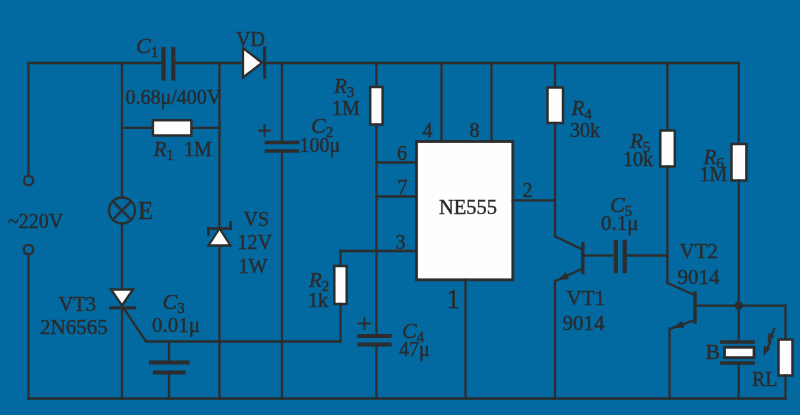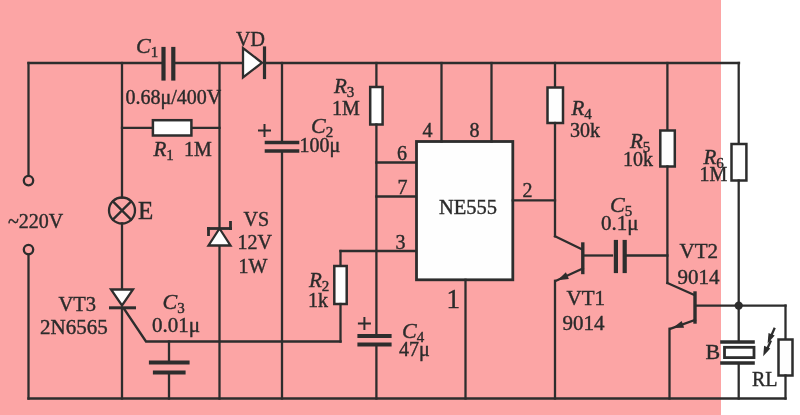--- a/index.html
+++ b/index.html
@@ -1,16 +1,16 @@
 <!DOCTYPE html>
 <html><head>
 <meta charset="utf-8">
 <style>
   html,body{margin:0;padding:0;background:#ffffff;}
-  .wrap{width:721px;height:415px;position:relative;background:#fca5a5;}
+  .wrap{width:800px;height:415px;position:relative;background:#0369a1;}
   svg{display:block;filter:blur(0.32px);}
   text{font-family:"Liberation Serif", serif; fill:#2b2b2b;}
 </style>
 </head>
 <body>
 <div class="wrap">
 <svg width="800" height="415" viewBox="0 0 800 415">
 <g stroke="#2d2d2d" stroke-width="2.3" fill="none" stroke-linecap="square">
 
   <path d="M28.5,63 H161"></path>

